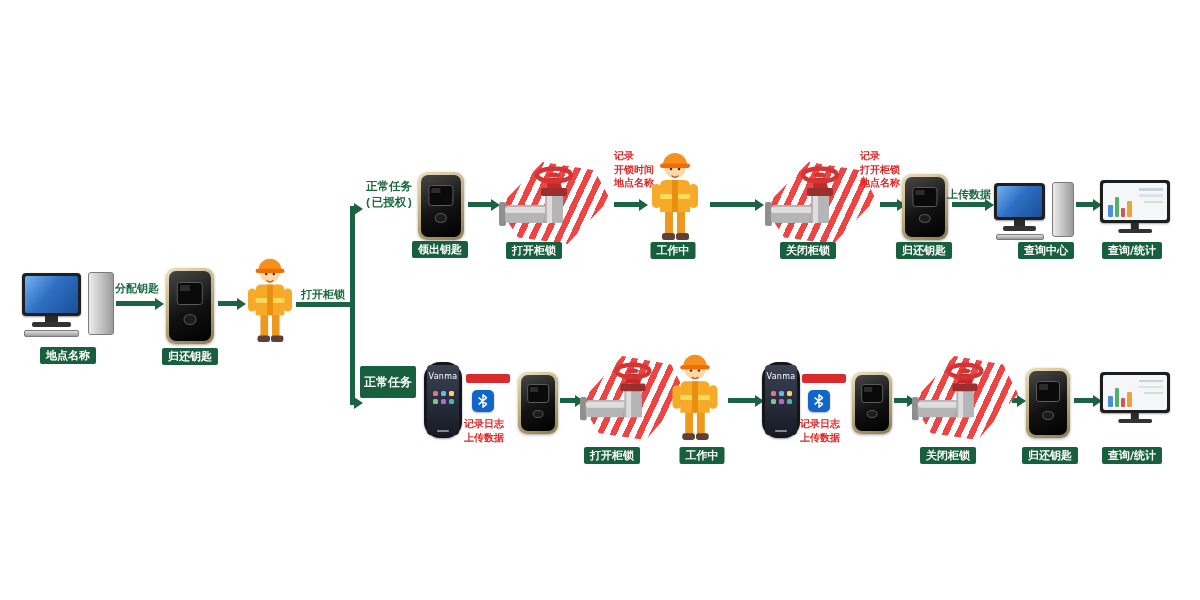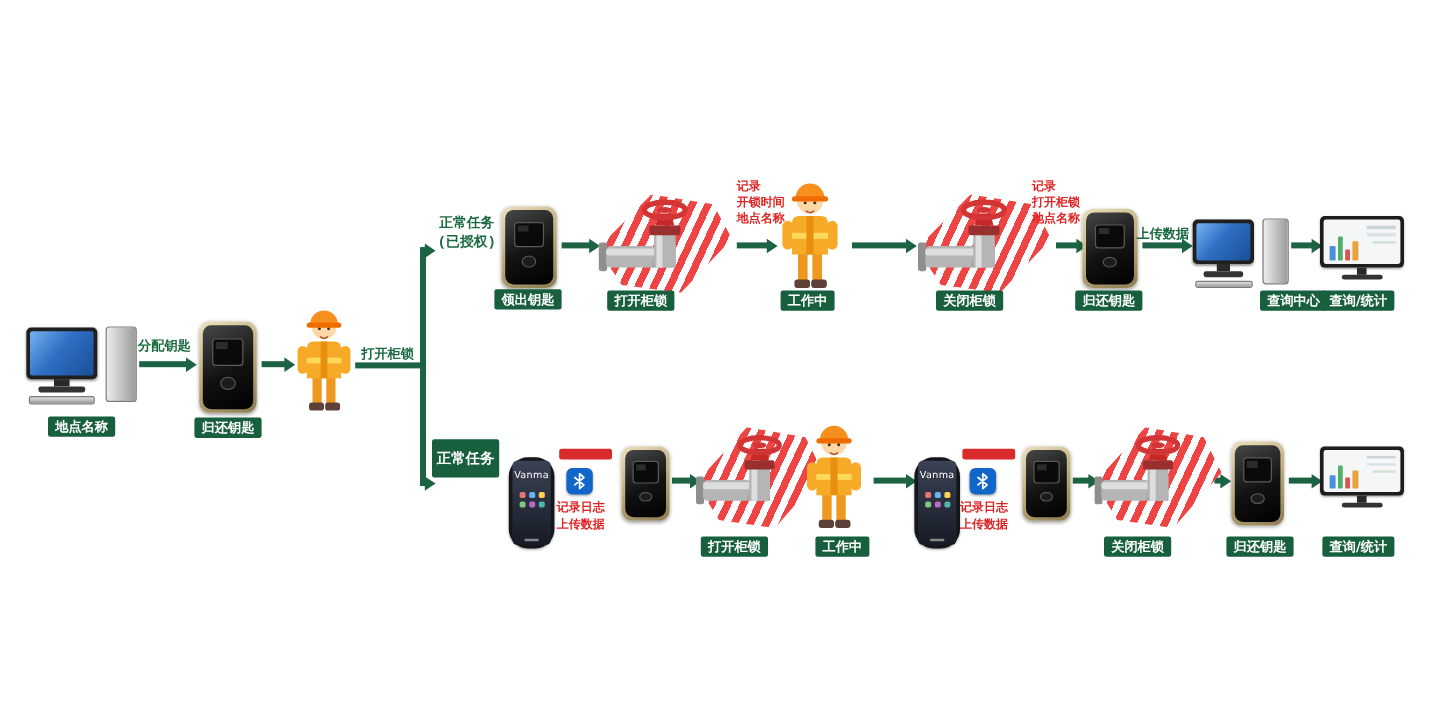--- a/index.html
+++ b/index.html
@@ -66,21 +66,21 @@
        border:1px solid #555;border-radius:50%;background:#1c1c1c;}
 
   
   .valve{position:absolute;}
   .stripes{position:absolute;inset:0;background:repeating-linear-gradient(115deg,#ef4444 0 6px,#fdfdfd 6px 12px);
        clip-path:polygon(40% 0,86% 10%,100% 45%,62% 100%,18% 92%,0 55%);}
   .vsvg{position:absolute;inset:0;width:100%;height:100%;}
 
   
   .phone{position:absolute;background:#15161a;border-radius:16px;padding:3px;box-sizing:border-box;
-       box-shadow:0 1px 2px rgba(0,0,0,.4);margin-top:19px;}
+       box-shadow:0 1px 2px rgba(0,0,0,.4);}
   .ph-screen{width:100%;height:100%;border-radius:4px;background:linear-gradient(#3b4254,#171b26);
        position:relative;overflow:hidden;}
   .ph-brand{color:#fff;font-size:8px;text-align:center;margin-top:7px;letter-spacing:.3px;}
   .ph-grid{position:absolute;left:50%;top:26px;transform:translateX(-50%);width:24px;display:flex;
        flex-wrap:wrap;gap:3px;justify-content:center;}
   .ph-grid i{width:5px;height:5px;border-radius:1.5px;display:block;background:#7fd18c;}
   .ph-grid i:nth-child(1){background:#e57373;}
   .ph-grid i:nth-child(2){background:#64b5f6;}
   .ph-grid i:nth-child(3){background:#ffd54f;}
   .ph-grid i:nth-child(4){background:#81c784;}
@@ -254,21 +254,21 @@
 
   <div class="computer" style="left:994px;top:182px;width:80px;height:60px;">
     <div class="pc-tower"></div>
     <div class="pc-monitor">
         <div class="pc-screen"></div>
       </div>
     <div class="pc-neck"></div>
     <div class="pc-foot"></div>
     <div class="pc-kbd"></div>
   </div>
-  <div class="lbl" style="left:1078px;top:242px;">查询中心</div>
+  <div class="lbl" style="left:1046px;top:242px;">查询中心</div>
 
   <div class="dash" style="left:1100px;top:180px;width:70px;height:56px;">
     <div class="dash-frame">
       <div class="dash-screen">
         <div class="db db1"></div>
           <div class="db db2"></div>
         <div class="db db3"></div>
           <div class="db db4"></div>
         <div class="dl1"></div>
           <div class="dl2"></div>

